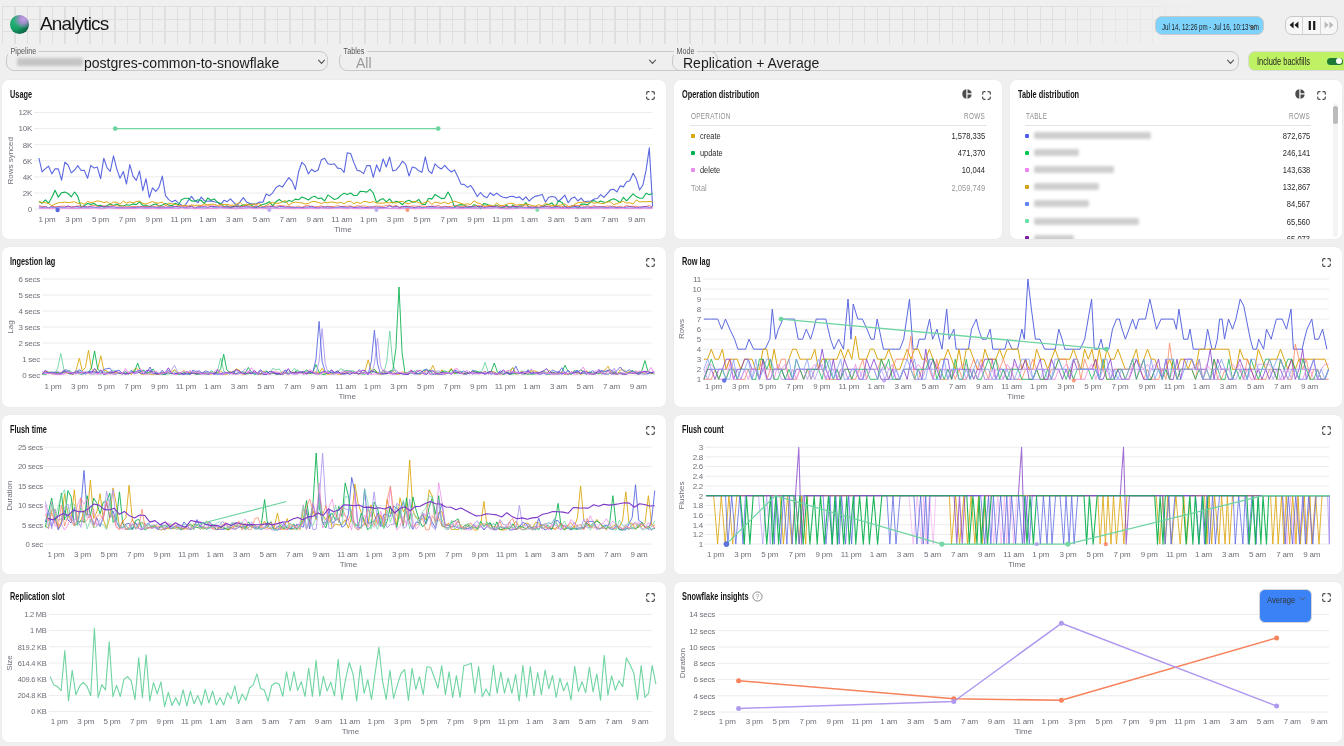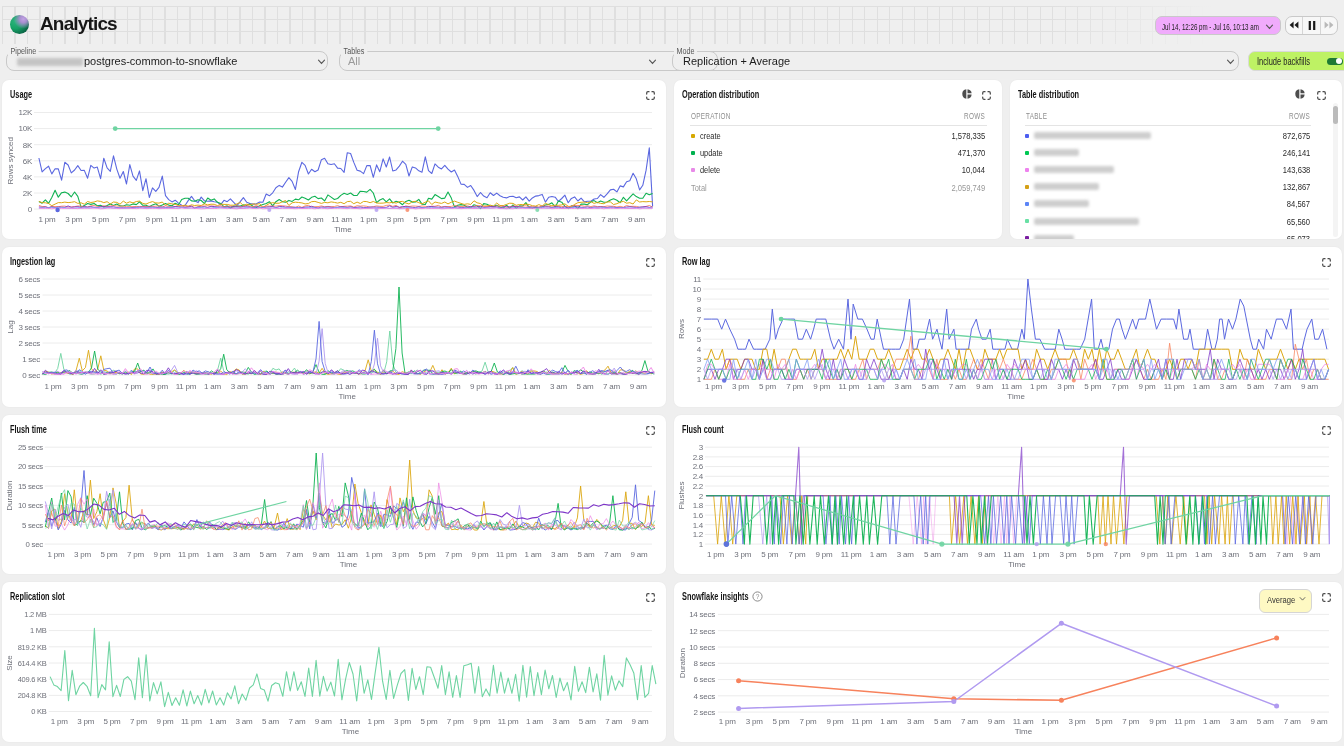--- a/index.html
+++ b/index.html
@@ -3,36 +3,36 @@
 *{margin:0;padding:0;box-sizing:border-box}
 body{width:1344px;height:746px;background:#efefef;font-family:"Liberation Sans",sans-serif;position:relative;overflow:hidden}
 .card{position:absolute;background:#fff;border-radius:7px;box-shadow:0 0 2px rgba(0,0,0,.05);overflow:hidden}
 .ctitle{position:absolute;left:8px;top:8px;font-size:10.5px;font-weight:700;color:#141414;transform:scaleX(.70);transform-origin:0 50%;white-space:nowrap}
 .hdrgrid{position:absolute;left:2px;top:6px;width:1340px;height:38px;
  background-image:repeating-linear-gradient(90deg,#dfdfdf 0 1px,transparent 1px 12.5px),repeating-linear-gradient(180deg,#dfdfdf 0 1px,transparent 1px 12.6px);}
 .gridfade{position:absolute;left:2px;top:5px;width:1340px;height:40px;
  background:linear-gradient(90deg,rgba(239,239,239,0) 1050px,#efefef 1210px);}
 .logo{position:absolute;left:10px;top:15px;width:19px;height:19px;border-radius:50%;
  background:radial-gradient(circle at 70% 22%,#c2a3e3 0%,#a98fd0 18%,rgba(150,120,190,0) 48%),radial-gradient(circle at 28% 32%,#2cb57d 0%,#17a266 40%,#0c6b49 72%,#073a2a 100%);}
-.brand{position:absolute;left:40px;top:13px;font-size:19px;font-weight:700;color:#171717;letter-spacing:-0.85px}
+.brand{position:absolute;left:40px;top:13px;font-size:19px;font-weight:400;color:#171717;letter-spacing:-0.85px}
 .fset{position:absolute;height:20px;border:1px solid #c9c9c9;border-radius:8px}
 .flabel{position:absolute;top:-5px;font-size:8.5px;color:#565656;background:#efefef;padding:0 3px;line-height:9px;transform:scaleX(.85);transform-origin:0 50%}
-.fval{position:absolute;top:3.5px;font-size:11px;color:#1c1c1c;white-space:nowrap}
+.fval{position:absolute;top:3.5px;font-size:14px;color:#1c1c1c;white-space:nowrap}
 .blob{position:absolute;background:#c4c4c4;border-radius:2px;filter:blur(1.5px)}
 .tnum{position:absolute;font-size:9.5px;color:#2a2a2a;white-space:nowrap;transform:scaleX(.8);transform-origin:100% 50%}
 .trowlab{position:absolute;font-size:9.5px;color:#2a2a2a;transform:scaleX(.78);transform-origin:0 50%}
 .thead{position:absolute;font-size:8.5px;color:#8d8d8d;letter-spacing:.4px;transform:scaleX(.75);transform-origin:0 50%}
 .theadr{position:absolute;font-size:8.5px;color:#8d8d8d;letter-spacing:.4px;transform:scaleX(.75);transform-origin:100% 50%}
 .sq{position:absolute;width:4px;height:4px;border-radius:1px}
 </style></head><body>
 <div class="hdrgrid"></div>
 <div class="gridfade"></div>
 <div class="logo"></div>
 <div class="brand">Analytics</div>
-<div style="position:absolute;left:1155px;top:15.5px;width:126px;height:19px;border:1px solid #c9c9c9;border-radius:7px;background:#f0abfc">
+<div style="position:absolute;left:1155px;top:15.5px;width:109px;height:19px;border:1px solid #c9c9c9;border-radius:7px;background:#7dd3fc">
     <span style="position:absolute;left:6px;top:4.5px;font-size:9.5px;color:#222;white-space:nowrap;transform:scaleX(.65);transform-origin:0 50%">Jul 14, 12:26 pm - Jul 16, 10:13 am</span>
     <svg width="9" height="6" viewBox="0 0 9 6" style="position:absolute;right:6.5px;top:7px">
       <path d="M1.5 1.2 L4.5 4.4 L7.5 1.2" fill="none" stroke="#555" stroke-width="1.1" stroke-linecap="round"></path>
     </svg>
   </div>
 <div style="position:absolute;left:1285px;top:15.5px;width:53px;height:19px;border:1px solid #c9c9c9;border-radius:7px;background:#f7f7f7;display:flex">
     <div style="flex:1;border-right:1px solid #d5d5d5;position:relative">
       <svg width="10" height="8" style="position:absolute;left:3px;top:4.5px" viewBox="0 0 10 8">
         <path d="M4.6 0.4 L0.6 4 L4.6 7.6 Z M9.4 0.4 L5.4 4 L9.4 7.6 Z" fill="#1a1a1a"></path>
       </svg>
@@ -52,21 +52,21 @@
 <div class="fset" style="left:6px;top:50.5px;width:321.5px">
     <span class="flabel" style="left:1px">Pipeline</span>
     <span class="blob" style="left:10px;top:6px;width:66px;height:8px"></span>
     <span class="fval" style="left:77px;color:#1c1c1c">postgres-common-to-snowflake</span>
     <svg width="9" height="6" viewBox="0 0 9 6" style="position:absolute;left:310px;top:7px">
       <path d="M1.5 1.2 L4.5 4.4 L7.5 1.2" fill="none" stroke="#555" stroke-width="1.1" stroke-linecap="round"></path>
     </svg>
   </div>
 <div class="fset" style="left:339px;top:50.5px;width:379px">
     <span class="flabel" style="left:1px">Tables</span>
-    <span class="fval" style="left:8px;color:#9a9a9a">All</span>
+    <span class="fval" style="left:16px;color:#9a9a9a">All</span>
     <svg width="9" height="6" viewBox="0 0 9 6" style="position:absolute;left:308px;top:7px">
       <path d="M1.5 1.2 L4.5 4.4 L7.5 1.2" fill="none" stroke="#555" stroke-width="1.1" stroke-linecap="round"></path>
     </svg>
   </div>
 <div class="fset" style="left:672px;top:50.5px;width:567px">
     <span class="flabel" style="left:1px">Mode</span>
     <span class="fval" style="left:10px;color:#1c1c1c">Replication + Average</span>
     <svg width="9" height="6" viewBox="0 0 9 6" style="position:absolute;left:553px;top:7px">
       <path d="M1.5 1.2 L4.5 4.4 L7.5 1.2" fill="none" stroke="#555" stroke-width="1.1" stroke-linecap="round"></path>
     </svg>
@@ -602,21 +602,21 @@
         <circle cx="953.8" cy="701.5" r="2.5" fill="#b09af0"></circle>
         <circle cx="1061.4" cy="623.3" r="2.5" fill="#b09af0"></circle>
         <circle cx="1276.6" cy="706.0" r="2.5" fill="#b09af0"></circle>
       </g>
     </svg>
     <div class="ctitle">Snowflake insights</div>
     <svg width="11" height="11" viewBox="0 0 11 11" style="position:absolute;left:78px;top:9px">
       <circle cx="5.5" cy="5.5" r="4.6" fill="none" stroke="#8a8a8a" stroke-width="1"></circle>
       <text x="5.5" y="8" font-size="6.5" fill="#8a8a8a" text-anchor="middle" font-family="Liberation Sans">?</text>
     </svg>
-    <div style="position:absolute;right:30px;top:7px;width:53px;height:24px;border:1px solid #d5d5d5;border-radius:6px;background:#fef9c3">
+    <div style="position:absolute;right:30px;top:7px;width:53px;height:34px;border:1px solid #d5d5d5;border-radius:6px;background:#3b82f6">
       <span style="position:absolute;left:7px;top:4px;font-size:9.5px;color:#333;transform:scaleX(.8);transform-origin:0 50%">Average</span>
       <svg width="9" height="6" viewBox="0 0 9 6" style="position:absolute;right:4px;top:6px;transform:scale(.8)">
         <path d="M1.5 1.2 L4.5 4.4 L7.5 1.2" fill="none" stroke="#555" stroke-width="1.1" stroke-linecap="round"></path>
       </svg>
     </div>
     <svg width="9" height="9" viewBox="0 0 9 9" style="position:absolute;right:11px;top:11px">
       <g fill="none" stroke="#4a4a4a" stroke-width="1.25" stroke-linecap="round">
         <path d="M0.7 3 V1.9 Q0.7 0.7 1.9 0.7 H3"></path>
         <path d="M6 0.7 H7.1 Q8.3 0.7 8.3 1.9 V3"></path>
         <path d="M8.3 6 V7.1 Q8.3 8.3 7.1 8.3 H6"></path>

